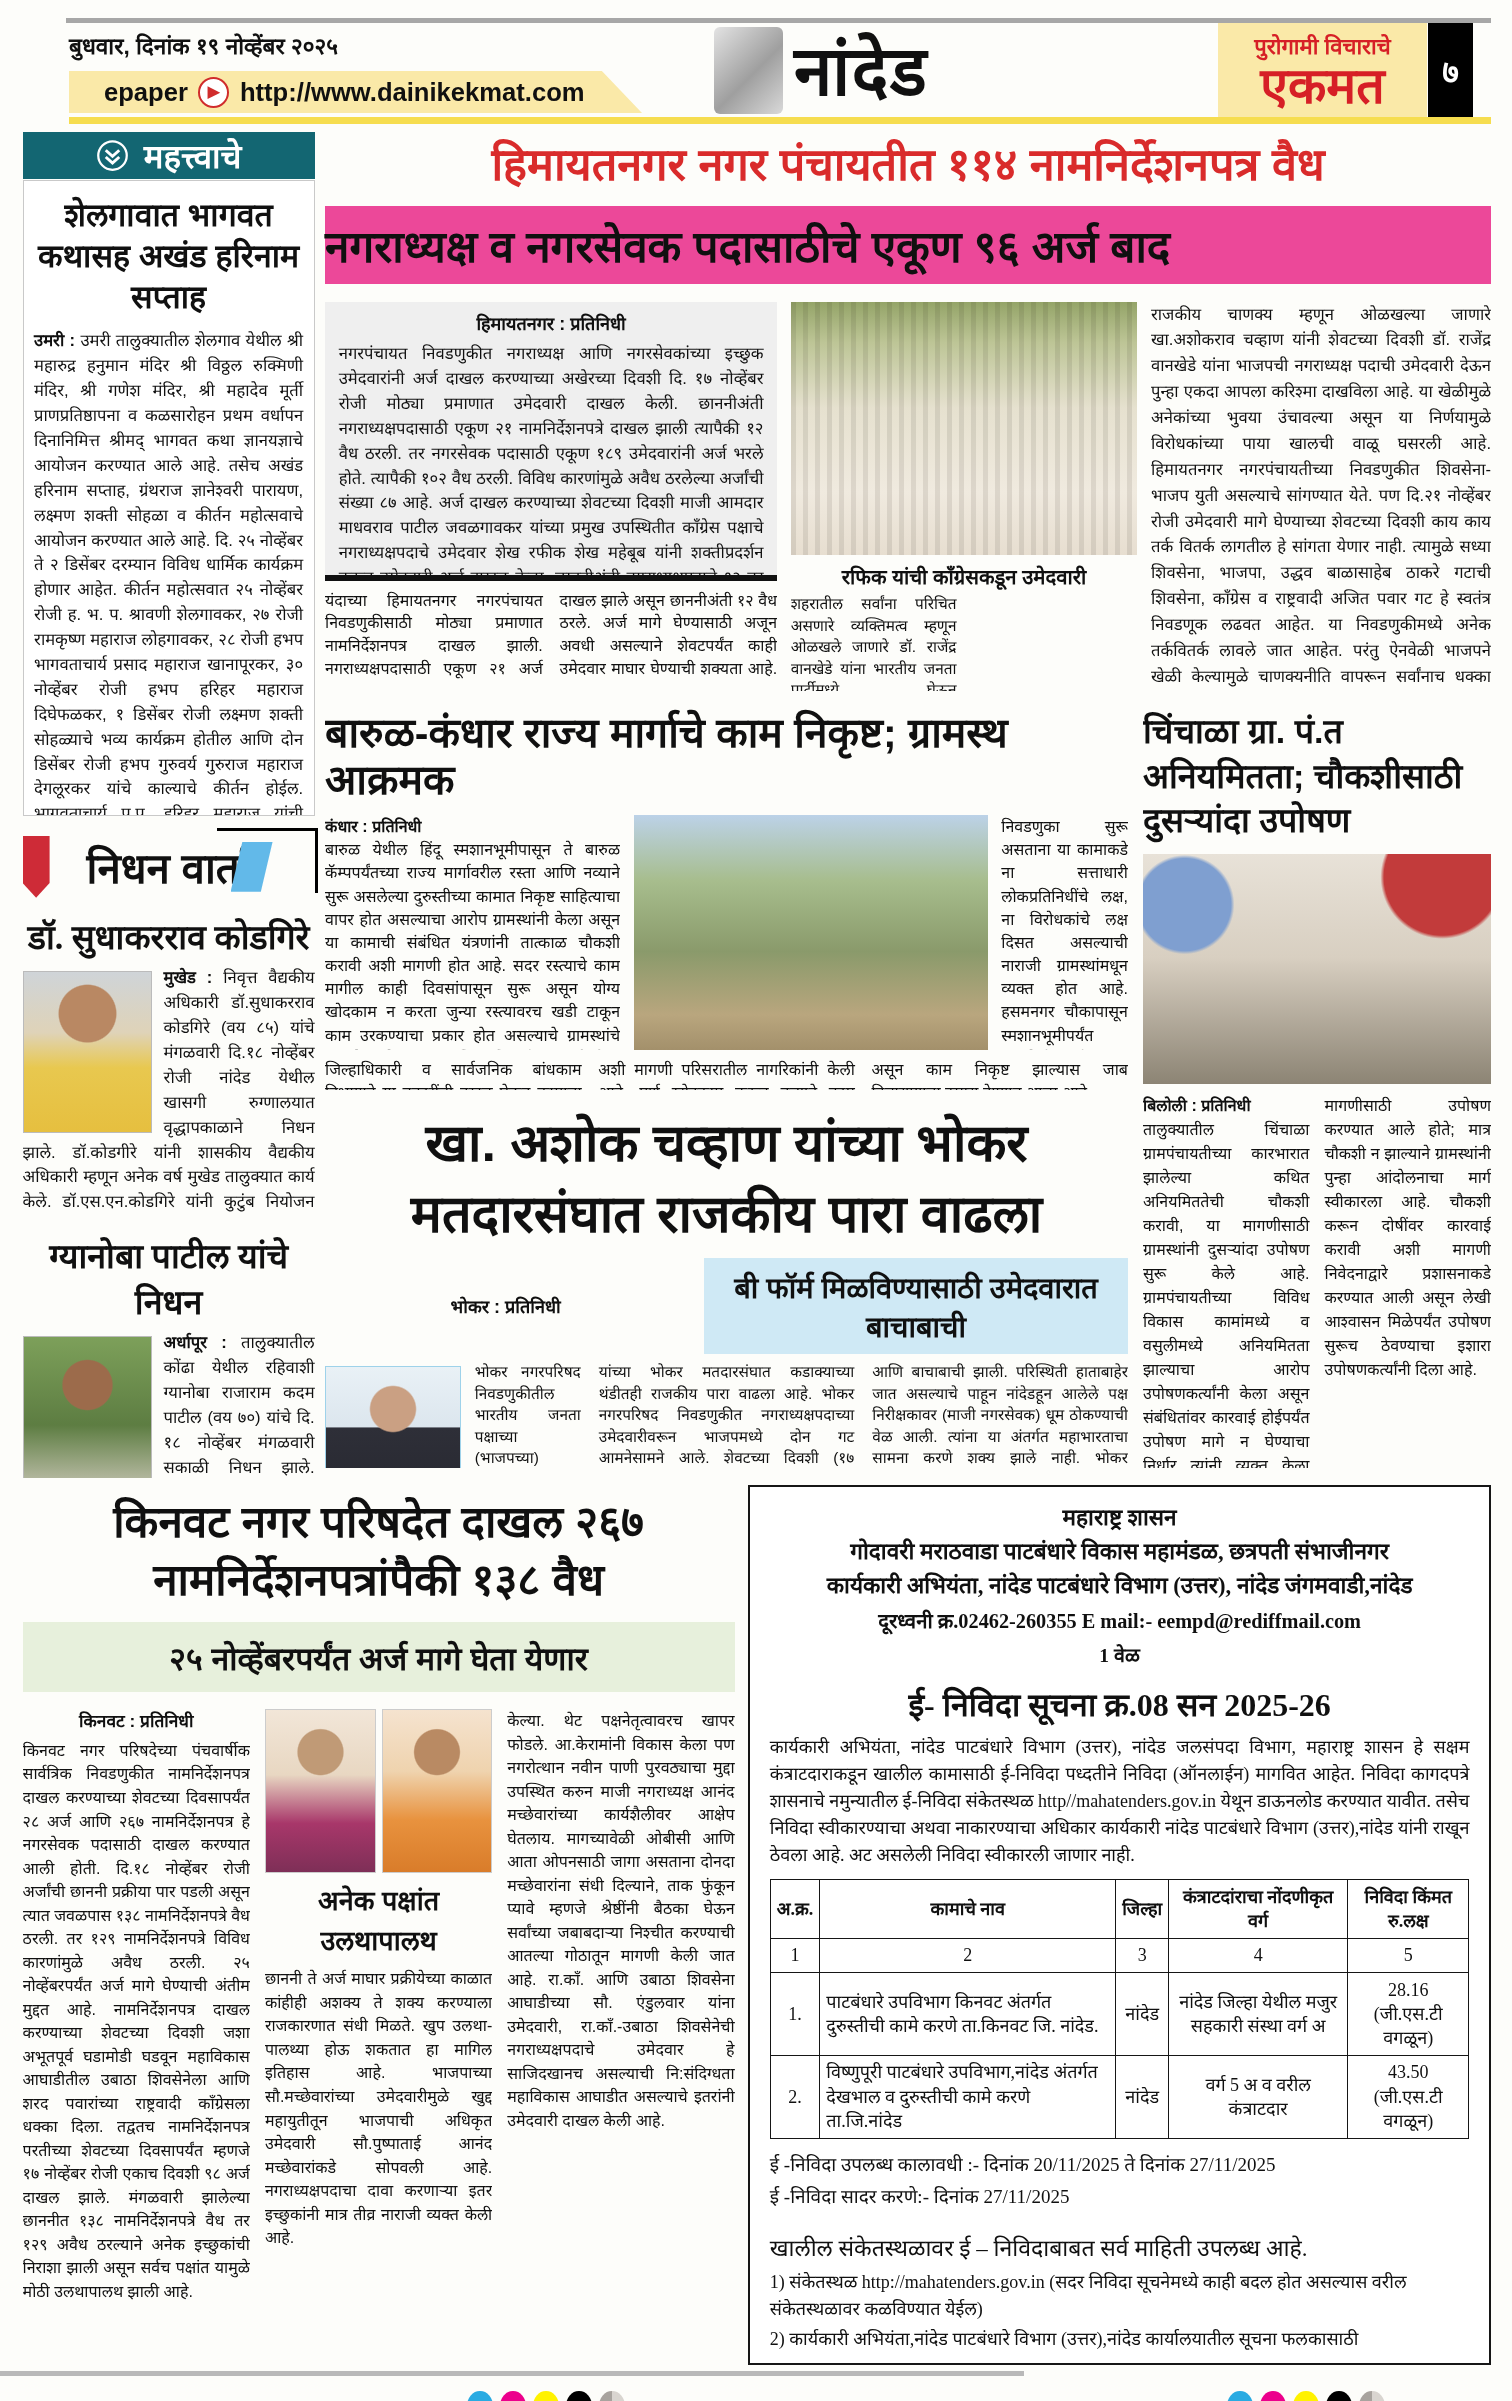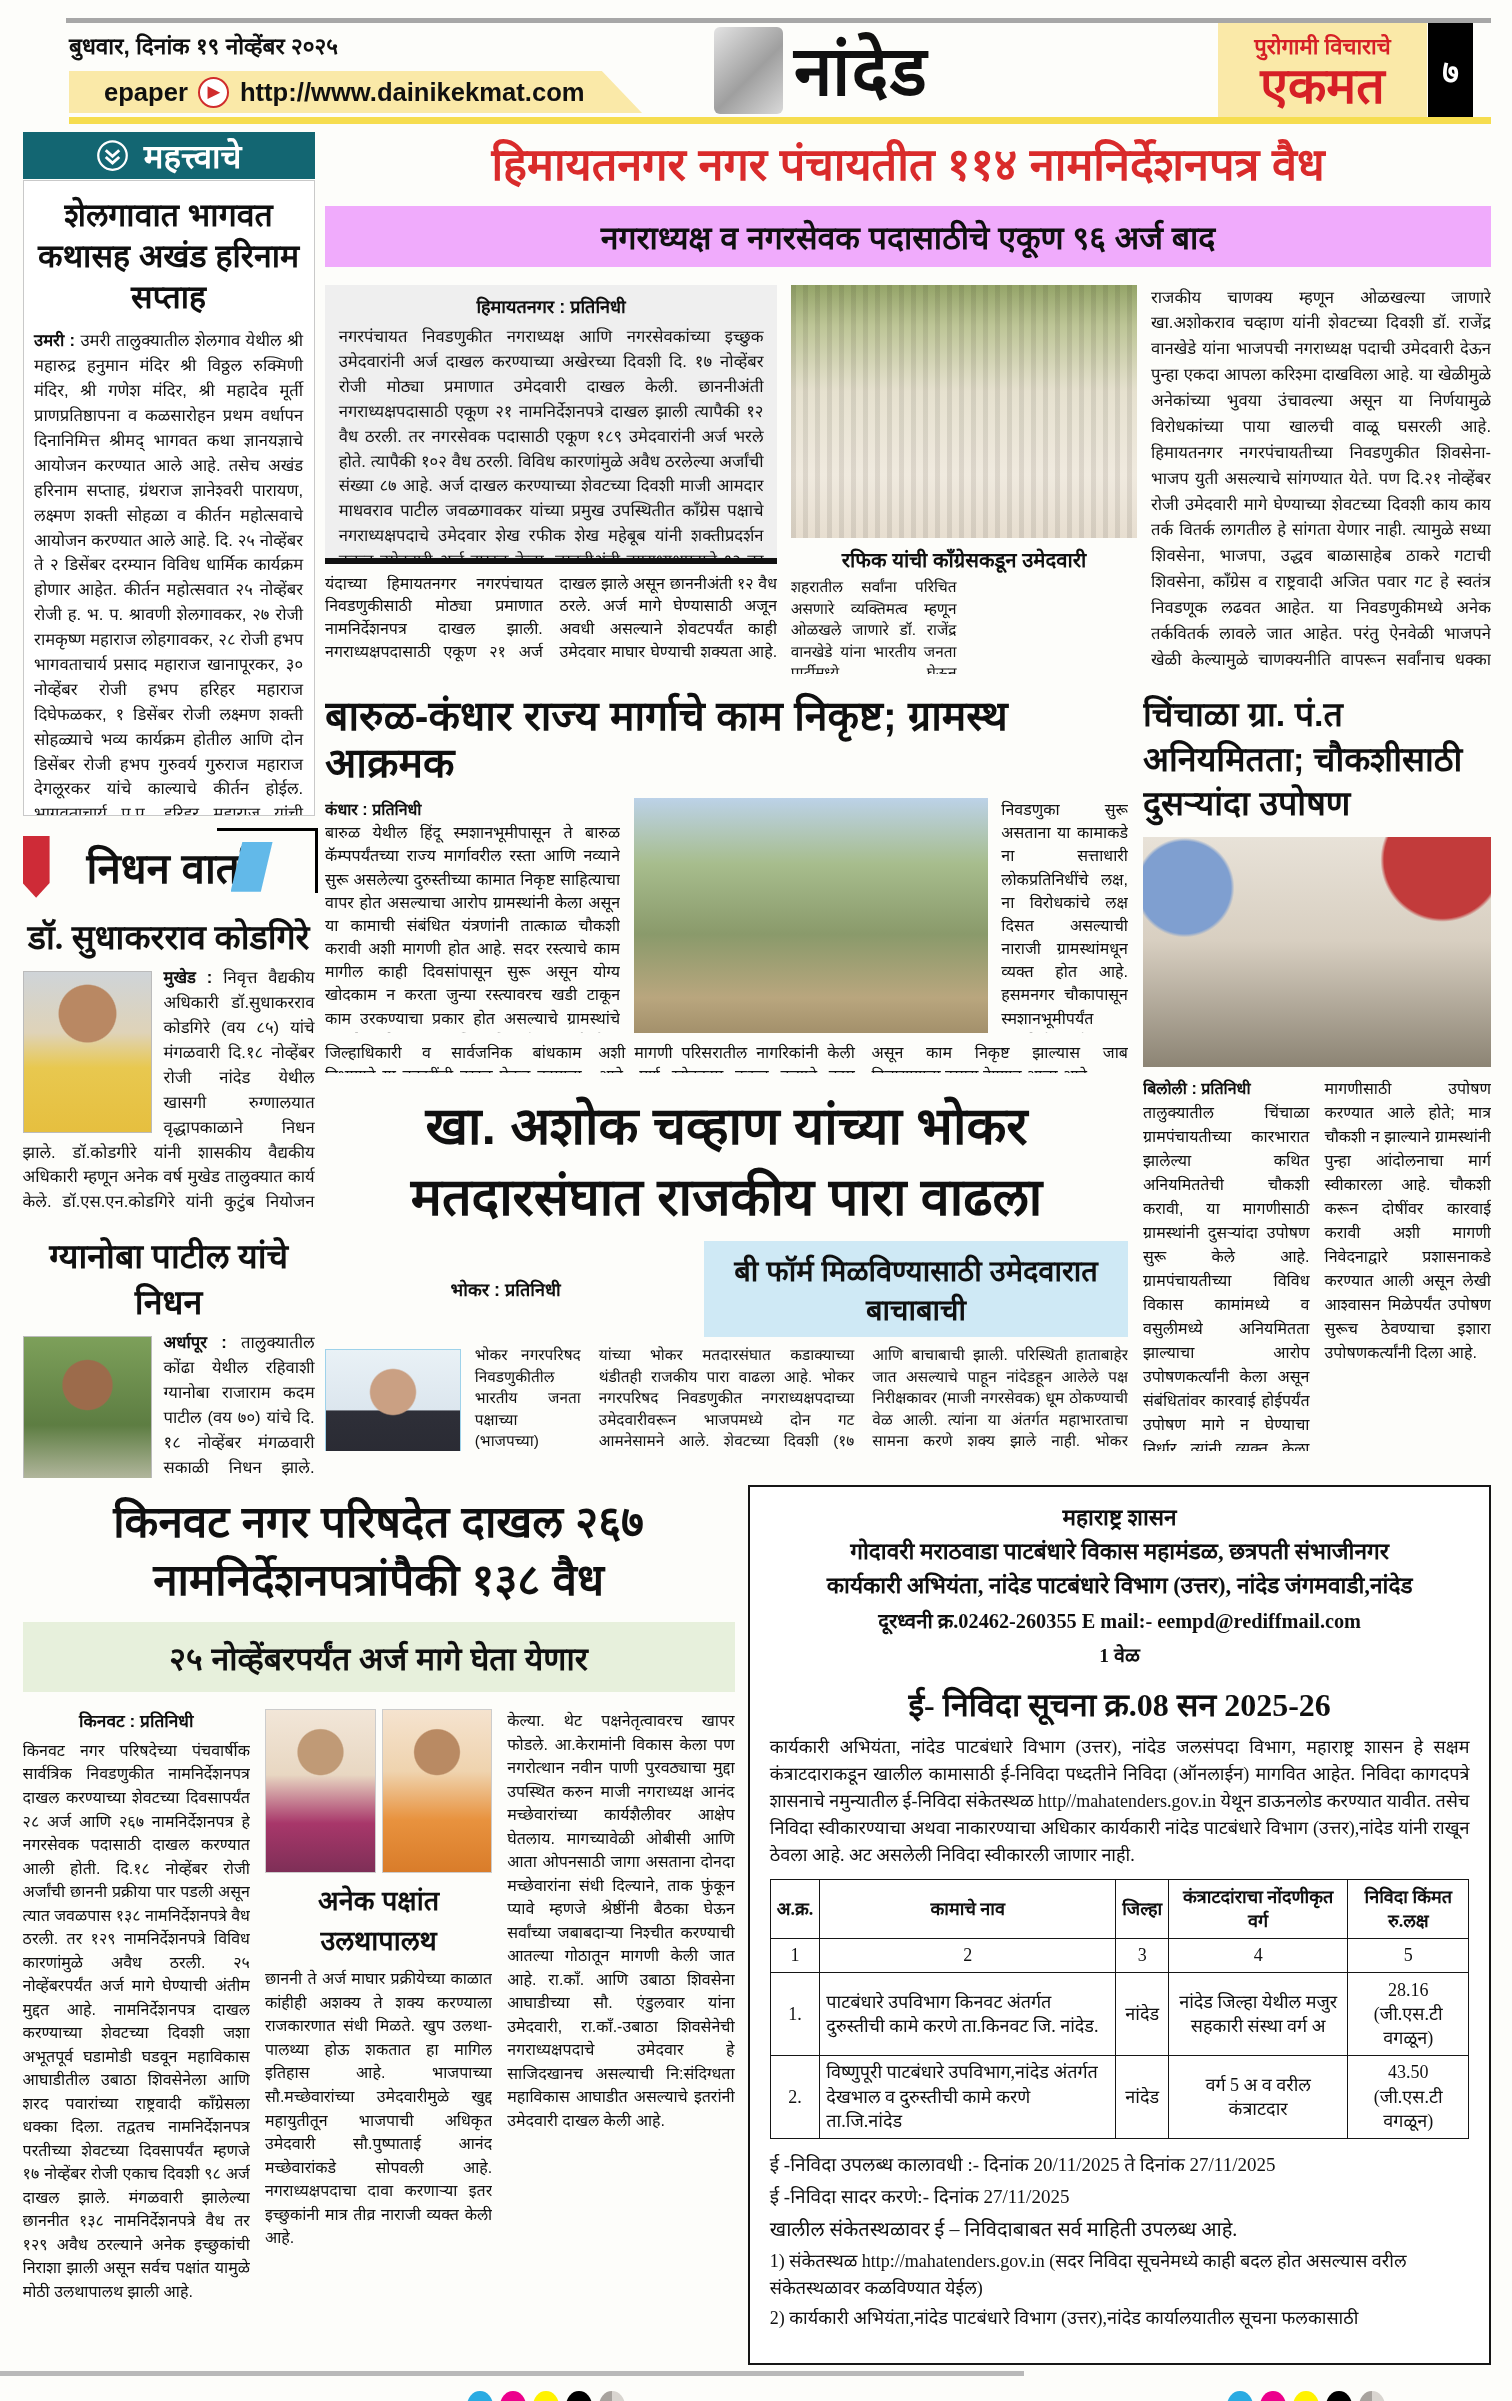--- a/index.html
+++ b/index.html
@@ -49,21 +49,21 @@
   .obit-item.second{height:277px;}
   .obit-headline{font-size:34px;font-weight:800;text-align:center;margin:6px 0 7.5px;font-family:Liberation Serif, serif;}
   .obit-photo{float:left;width:127px;height:160px;margin:4.5px 12px 3px 0;border:0.8px solid #bbb;}
   .photo-kodgire{background:radial-gradient(circle at 50% 26%,#b98863 0 21%,transparent 22%),
                  linear-gradient(180deg,#cfd4d8 0%,#dfd3b8 38%,#e8c84f 60%,#e6bf3f 100%);}
   .photo-patil{background:radial-gradient(circle at 50% 30%,#9c6b4b 0 19%,transparent 20%),
                linear-gradient(180deg,#7da05a 0%,#5d7d42 55%,#cfcabc 100%);}
   
   .lead-headline{color:#d92b2b;font-size:45px;font-weight:800;text-align:center;line-height:1.18;
                  margin:6px 0 15px;max-height:113px;overflow:hidden;}
-  .lead-subband{background:#f0abfc;font-size:32px;font-weight:800;text-align:center;padding:9px 0;margin-bottom:18px;}
+  .lead-subband{background:#ec4899;font-size:44px;font-weight:800;padding:9px 0;margin-bottom:18px;}
   .lead-grid{display:grid;grid-template-columns:452px 1fr 340px;gap:13.6px;height:389px;overflow:hidden;}
   .lead-left{display:flex;flex-direction:column;min-width:0;}
   .lead-intro{background:#efefef;border-bottom:6px solid #111;padding:9px 13.6px;height:255px;overflow:hidden;
               font-size:16.6px;line-height:1.5;text-align:justify;}
   .lead-intro-dl{text-align:center;font-weight:800;font-size:18px;margin-bottom:4.5px;}
   .lead-belowintro{columns:2;column-gap:16.6px;column-fill:auto;margin-top:9px;height:113px;overflow:hidden;
                    font-size:16px;line-height:1.42;text-align:justify;}
   .lead-mid{display:flex;flex-direction:column;min-width:0;}
   .lead-photo{height:253px;background:
       repeating-linear-gradient(90deg,rgba(40,35,25,.10) 0 5.3px,transparent 5.3px 12px),
@@ -124,21 +124,21 @@
   .t-l3{font-size:22.6px;font-weight:700;margin-top:3px;}
   .t-l4{font-size:20.3px;font-weight:700;margin-top:6px;}
   .t-l5{font-size:19.6px;font-weight:700;margin-top:7.5px;}
   .t-title{font-size:32px;font-weight:800;margin:13.6px 0 9px;}
   .t-intro{font-size:18px;line-height:1.5;text-align:justify;margin:7.5px 0 10.5px;}
   .t-table{width:100%;border-collapse:collapse;font-size:18px;text-align:center;}
   .t-table th,.t-table td{border:1.5px solid #161616;padding:4.5px 6px;line-height:1.35;}
   .t-table th{font-weight:700;}
   .t-work{text-align:left;}
   .t-dates{font-size:19px;margin-top:10.5px;line-height:1.65;}
-  .t-info{font-size:20px;margin-top:3px;}
+  .t-info{font-size:23px;margin-top:19px;}
   .t-notes{font-size:18px;line-height:1.5;margin-top:6px;}
   .t-notes div{margin-top:3px;}
   
   .pfoot{position:relative;height:53px;margin-top:6px;}
   .foot-rule{position:absolute;top:0;left:0;width:1024px;height:5.3px;background:#b9b9b9;}
   .dots{position:absolute;top:19.6px;display:flex;gap:7.5px;}
   .dots.left{left:467px;} .dots.right{left:1227px;}
   .dot{width:25.6px;height:30px;border-radius:50%;}
   .dot.c{background:#29abe2;} .dot.m{background:#ec008c;} .dot.y{background:#fff200;}
   .dot.k{background:#000;} .dot.g{background:linear-gradient(90deg,#a8a39e 50%,#d9d5d0 50%);}

